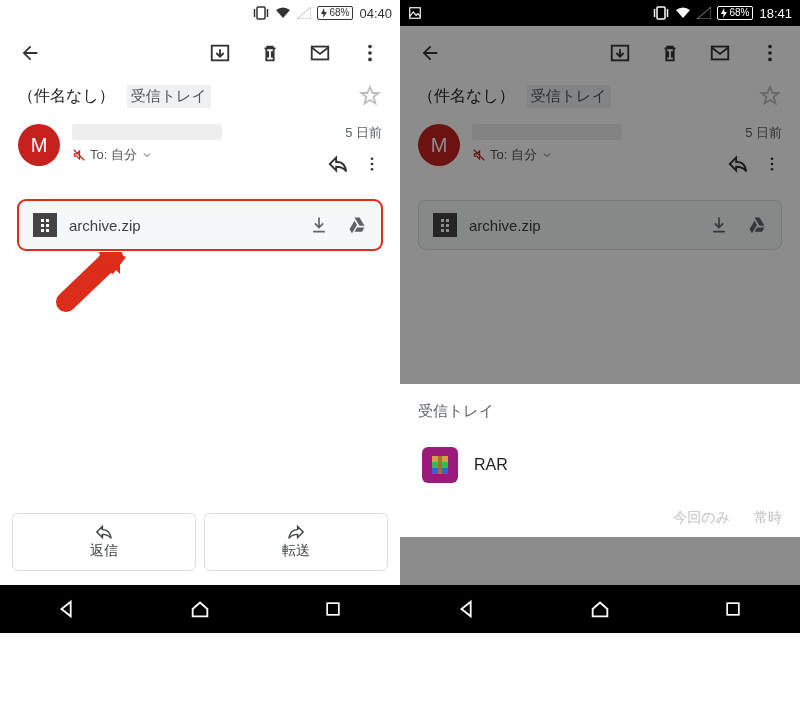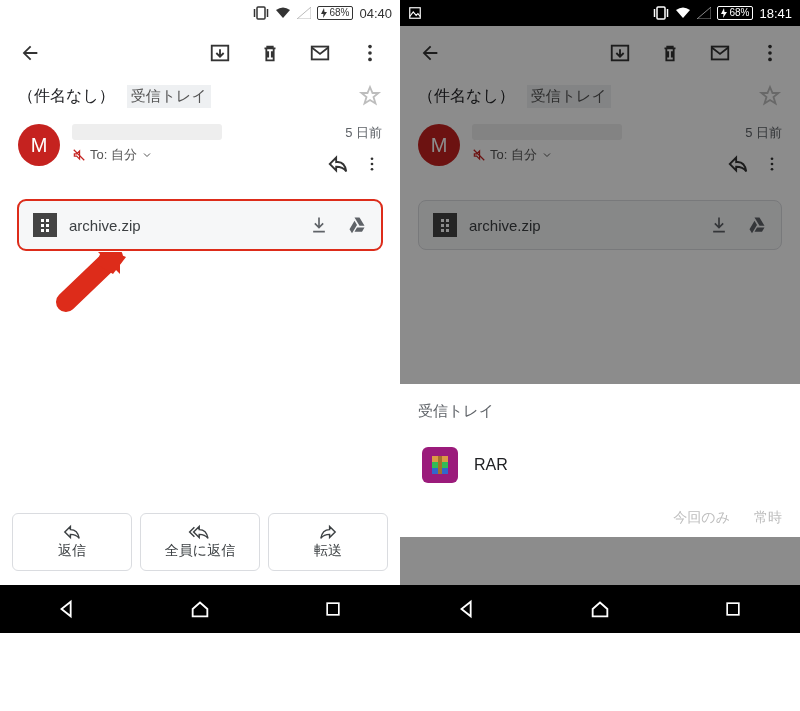--- a/index.html
+++ b/index.html
@@ -204,27 +204,20 @@
   </div>
 
   <div class="action-row">
     <div class="action-btn">
       <svg width="20" height="16" viewBox="0 0 24 20">
           <path d="M10 7V3l-7 7 7 7v-4c5 0 8 1 11 5-1-6-4-11-11-11z" fill="none" stroke="#3c4043" stroke-width="1.8"></path>
         </svg>
       <span>返信</span>
     </div>
     <div class="action-btn">
-      <svg width="24" height="16" viewBox="0 0 28 20">
-          <path d="M13 7V3l-7 7 7 7v-4c5 0 8 1 11 5-1-6-4-11-11-11z" fill="none" stroke="#3c4043" stroke-width="1.8"></path>
-          <path d="M7 4l-6 6 6 6" fill="none" stroke="#3c4043" stroke-width="1.8"></path>
-        </svg>
-      <span>全員に返信</span>
-    </div>
-    <div class="action-btn">
       <svg width="20" height="16" viewBox="0 0 24 20">
           <path d="M14 7V3l7 7-7 7v-4c-5 0-8 1-11 5 1-6 4-11 11-11z" fill="none" stroke="#3c4043" stroke-width="1.8"></path>
         </svg>
       <span>転送</span>
     </div>
   </div>
 
   <div class="navbar">
     <div class="nbtn">
         <svg width="22" height="22" viewBox="0 0 24 24">

